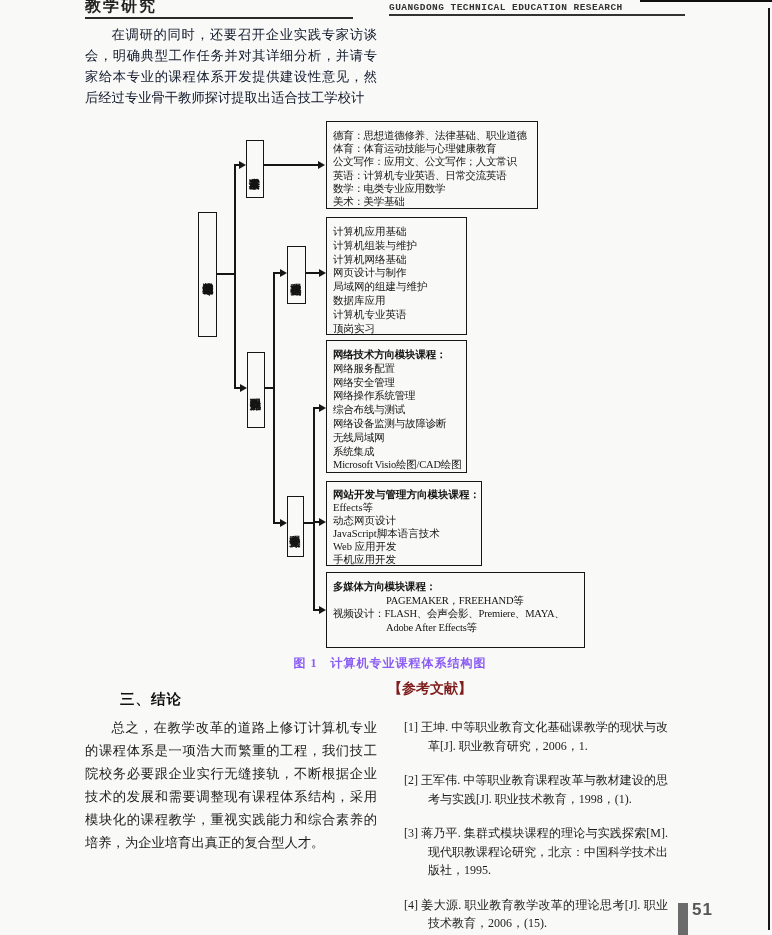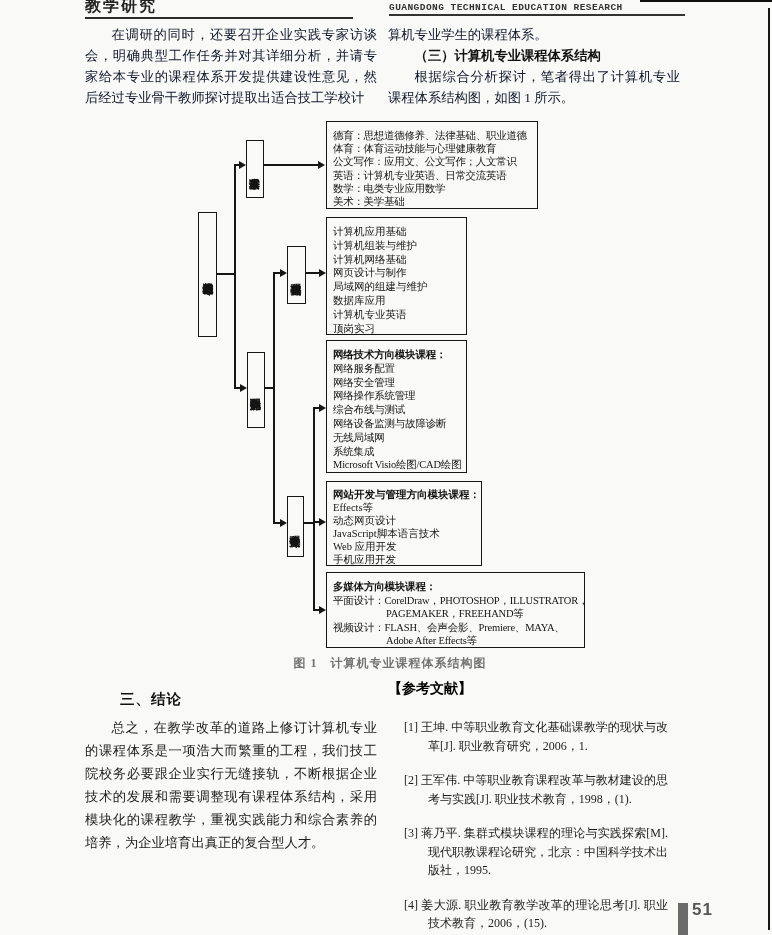--- a/index.html
+++ b/index.html
@@ -36,29 +36,29 @@
     padding:7px 6px; font-size:10.5px; color:#141414; }
   .cbox .bl { white-space:nowrap; }
   .bt { font-weight:bold; white-space:nowrap; }
   .cont { padding-left:53px; }
   .hline,.vline { position:absolute; background:#161616; }
   .hline { height:1.5px; } .vline { width:1.5px; }
   .arr { position:absolute; width:0; height:0;
     border-top:4px solid transparent; border-bottom:4px solid transparent;
     border-left:7px solid #161616; }
   .fig-caption { left:240px; top:655px; width:300px; text-align:center;
-    font-weight:bold; font-size:12px; color:#737373; letter-spacing:1px; }
+    font-weight:bold; font-size:12px; color:#8b5cf6; letter-spacing:1px; }
   
   .concl-head { left:120px; top:690px; font-family:"Liberation Sans","DejaVu Sans",sans-serif;
     font-weight:bold; font-size:14.5px; color:#111; letter-spacing:1px; }
   .concl-body { left:85px; top:716px; width:292px; font-size:13.3px; line-height:23px;
     text-align:justify; text-indent:2em; }
   
   .refs-head { left:388px; top:680px; font-family:"Liberation Sans","DejaVu Sans",sans-serif;
-    font-weight:bold; font-size:14px; color:#000000; }
+    font-weight:bold; font-size:14px; color:#7f1d1d; }
   .refs-list { left:388px; top:702px; width:296px; font-size:12px; line-height:18.5px;
     text-align:justify; }
   .refs-list p { padding-left:24px; text-indent:-24px; margin:16px; }
   
   .pg-bar { left:678px; top:903px; width:10px; height:32px; background:#6b6b6b; }
   .pg-num { left:692px; top:900px; font-family:"Liberation Sans","DejaVu Sans",sans-serif;
     font-weight:bold; font-size:17px; color:#565656; letter-spacing:1px; }
   
   #box-quality    { left:326px; top:121px; width:212px; height:88px;  line-height:13.2px; letter-spacing:-0.3px; }
   #box-foundation { left:326px; top:217px; width:141px; height:118px; line-height:13.8px; }
@@ -78,25 +78,20 @@
 
   <div class="abs hdr-left-title">教学研究</div>
   <div class="abs hdr-left-rule"></div>
   <div class="abs hdr-right-title">GUANGDONG TECHNICAL EDUCATION RESEARCH</div>
   <div class="abs hdr-right-rule"></div>
   <div class="abs top-frag"></div>
   <div class="abs right-edge"></div>
 
   <div class="abs col-left">
     <p class="body-text indent2">在调研的同时，还要召开企业实践专家访谈会，明确典型工作任务并对其详细分析，并请专家给本专业的课程体系开发提供建设性意见，然后经过专业骨干教师探讨提取出适合技工学校计</p>
-  </div>
-  <div class="abs col-right">
-    <p class="body-text">算机专业学生的课程体系。</p>
-    <p class="sub-head">（三）计算机专业课程体系结构</p>
-    <p class="body-text indent2">根据综合分析探讨，笔者得出了计算机专业课程体系结构图，如图 1 所示。</p>
   </div>
 
   <div>
 
     <div class="vbox" id="vb-root">计算机专业课程体系结构</div>
     <div class="vbox" id="vb-quality">基本素质课</div>
     <div class="vbox" id="vb-foundation">基础类课程</div>
     <div class="vbox" id="vb-vocational">职业能力课程</div>
     <div class="vbox" id="vb-professional">专业类课程</div>
 
@@ -136,21 +131,20 @@
       <div class="bt">网站开发与管理方向模块课程：</div>
       <div class="bl">Effects等</div>
       <div class="bl">动态网页设计</div>
       <div class="bl">JavaScript脚本语言技术</div>
       <div class="bl">Web 应用开发</div>
       <div class="bl">手机应用开发</div>
     </div>
 
     <div class="cbox" id="box-multimedia">
       <div class="bt">多媒体方向模块课程：</div>
-      <div class="bl">平面设计：CorelDraw，PHOTOSHOP，ILLUSTRATOR，</div>
       <div class="bl cont">PAGEMAKER，FREEHAND等</div>
       <div class="bl">视频设计：FLASH、会声会影、Premiere、MAYA、</div>
       <div class="bl cont">Adobe After Effects等</div>
     </div>
 
     <div class="hline" style="left:217px;top:273px;width:18px;"></div>
     <div class="vline" style="left:234px;top:164px;height:225px;"></div>
     <div class="hline" style="left:234px;top:164px;width:6px;"></div>
     <div class="arr" style="left:239px;top:161px;"></div>
     <div class="hline" style="left:234px;top:387px;width:7px;"></div>

